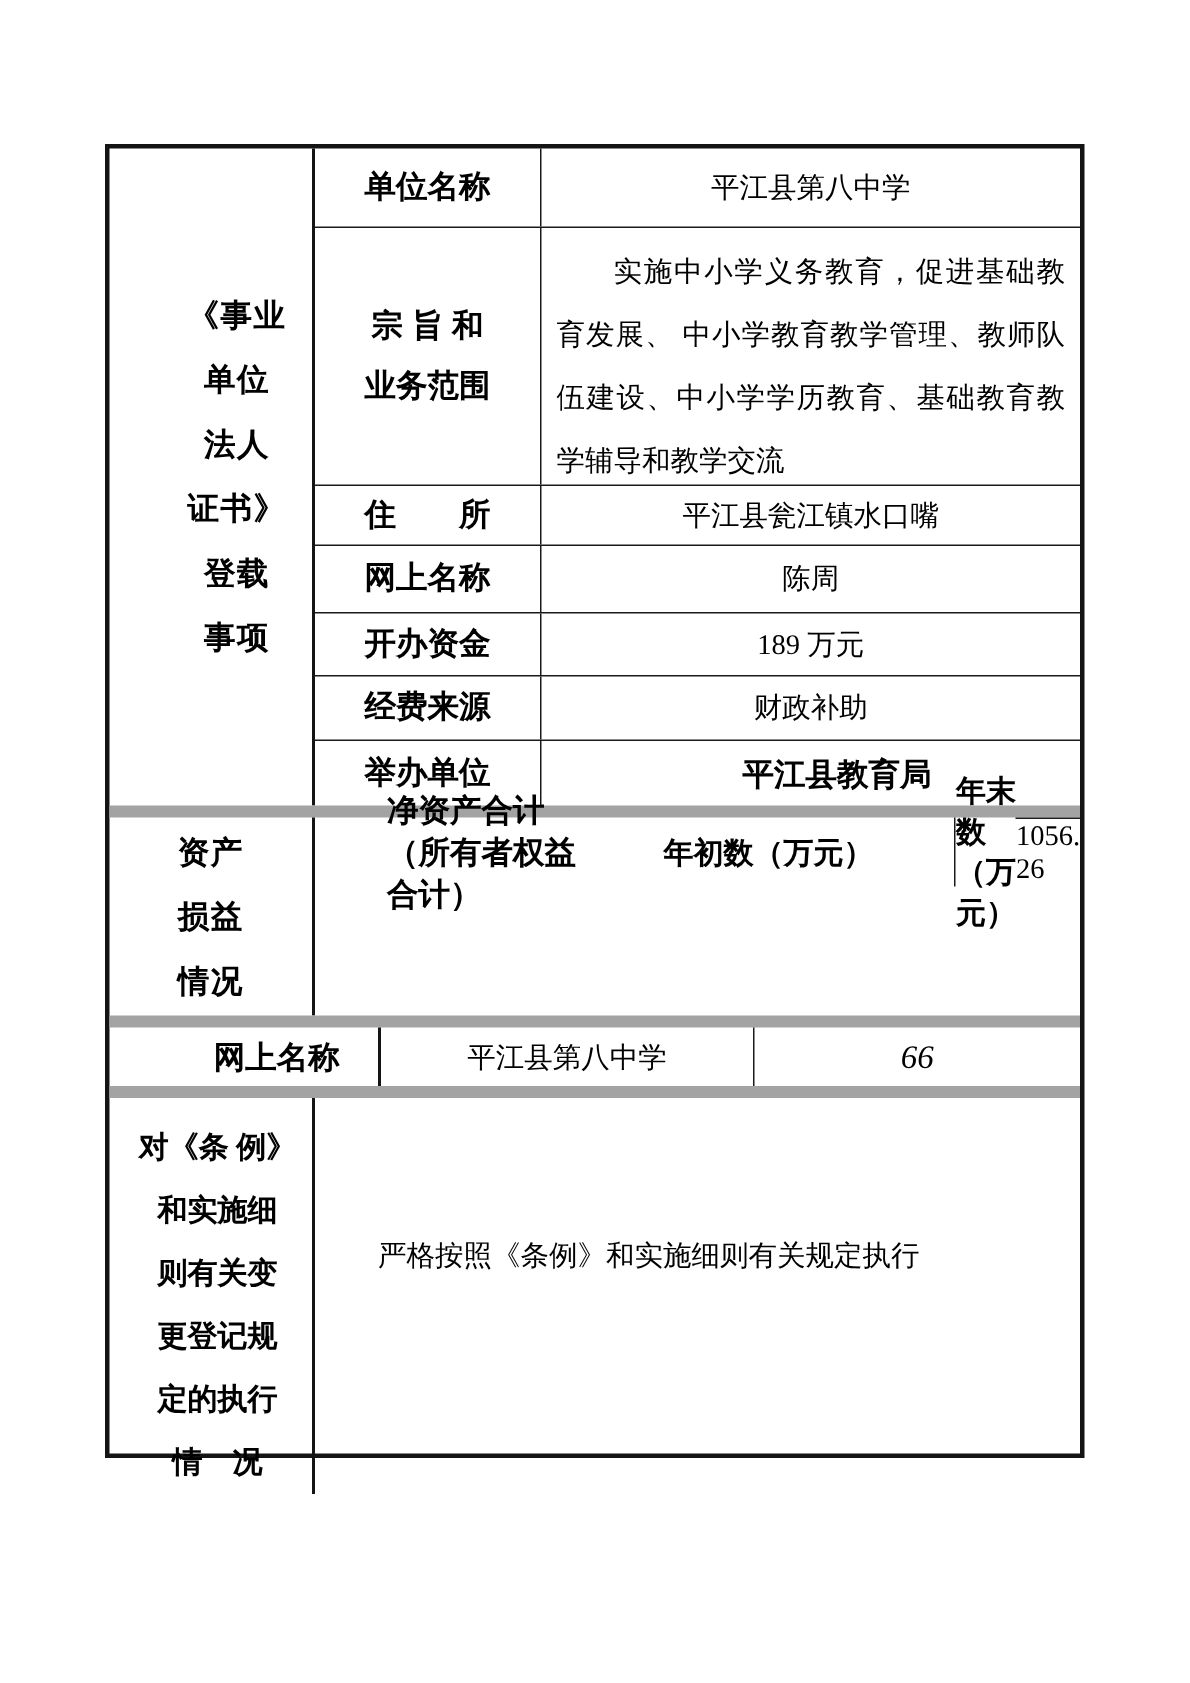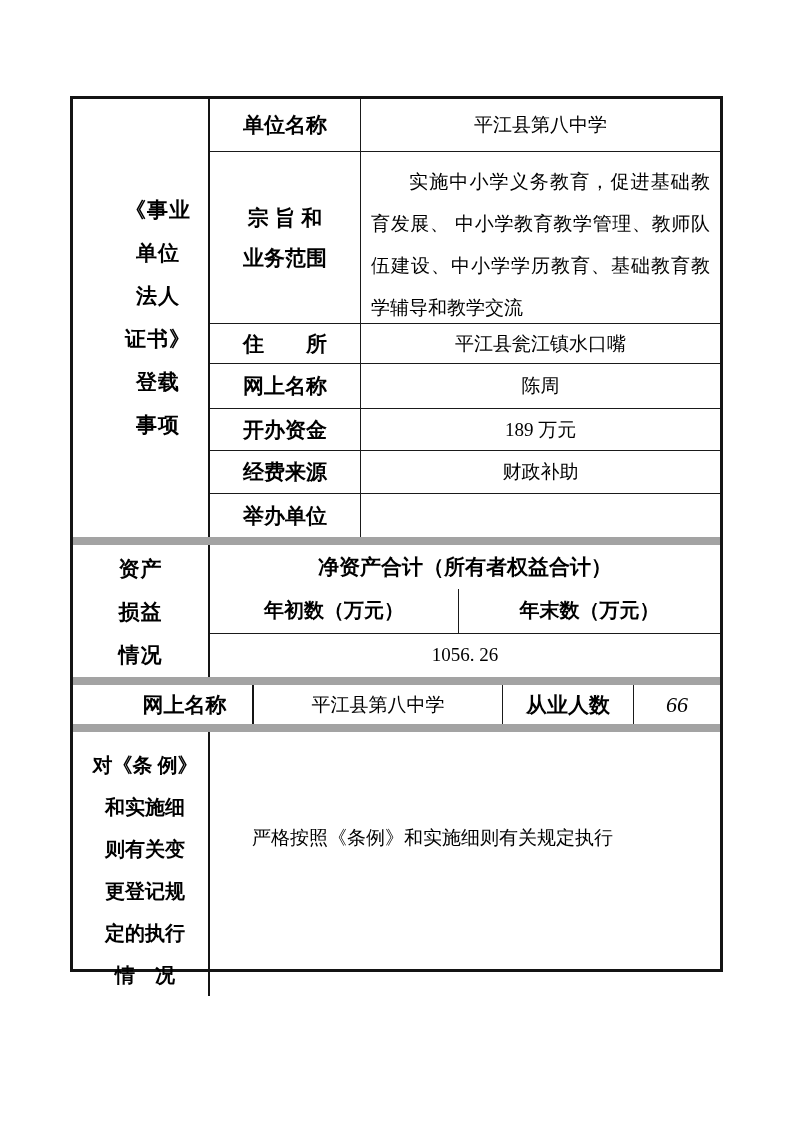--- a/index.html
+++ b/index.html
@@ -42,21 +42,21 @@
     flex:1; display:flex; align-items:center; justify-content:center;
     font-size:19px;
   }
   .purpose-value {
     display:block; padding:9px 10px 0 10px; text-align:justify;
     text-indent:2em; line-height:42px; font-size:19px;
   }
 
   
   .sec2 { height:140px; }
-  .assets-rows { flex:1; display:flex; flex-direction:column; }
+  .assets-rows { flex:1; display:flex; flex-direction:row;margin-left:48px; }
   .arow { display:flex; box-sizing:border-box; height:46px; }
   .arow + .arow { border-top:1.5px solid #1a1a1a; }
   .assets-total {
     height:46px; display:flex; align-items:center; justify-content:center;
     font-size:21px; box-sizing:border-box;
   }
   .asub-left {
     width:249px; flex-shrink:0; box-sizing:border-box;
     border-right:1.5px solid #1a1a1a;
     display:flex; align-items:center; justify-content:center;
@@ -136,20 +136,21 @@
           <div class="value-cell serif">189 万元</div>
         </div>
 
         <div class="crow" style="height:43px">
           <div class="label-cell sans-bold">经费来源</div>
           <div class="value-cell serif">财政补助</div>
         </div>
 
         <div class="crow" style="height:44px">
           <div class="label-cell sans-bold">举办单位</div>
+          <div class="value-cell serif-bold" style="font-size:21px">平江县教育局</div>
         </div>
 
       </div>
     </div>
 
     <div class="sec sec2">
       <div class="side-col sans-bold">
         <div class="side-line">资产</div>
         <div class="side-line">损益</div>
         <div class="side-line">情况</div>
@@ -162,21 +163,20 @@
         </div>
         <div class="arow">
           <div class="asub-right serif a-val">1056. 26</div>
         </div>
       </div>
     </div>
 
     <div class="sec sec3">
       <div class="side-col sans-bold" style="font-size:21px">网上名称</div>
       <div class="online-name-cell serif">平江县第八中学</div>
-      <div class="staff-label-cell sans-bold">从业人数</div>
       <div class="staff-count-cell serif">66</div>
     </div>
 
     <div class="sec sec4">
       <div class="side-col serif-bold">
         <div class="side-line">对《条 例》</div>
         <div class="side-line">和实施细</div>
         <div class="side-line">则有关变</div>
         <div class="side-line">更登记规</div>
         <div class="side-line">定的执行</div>

